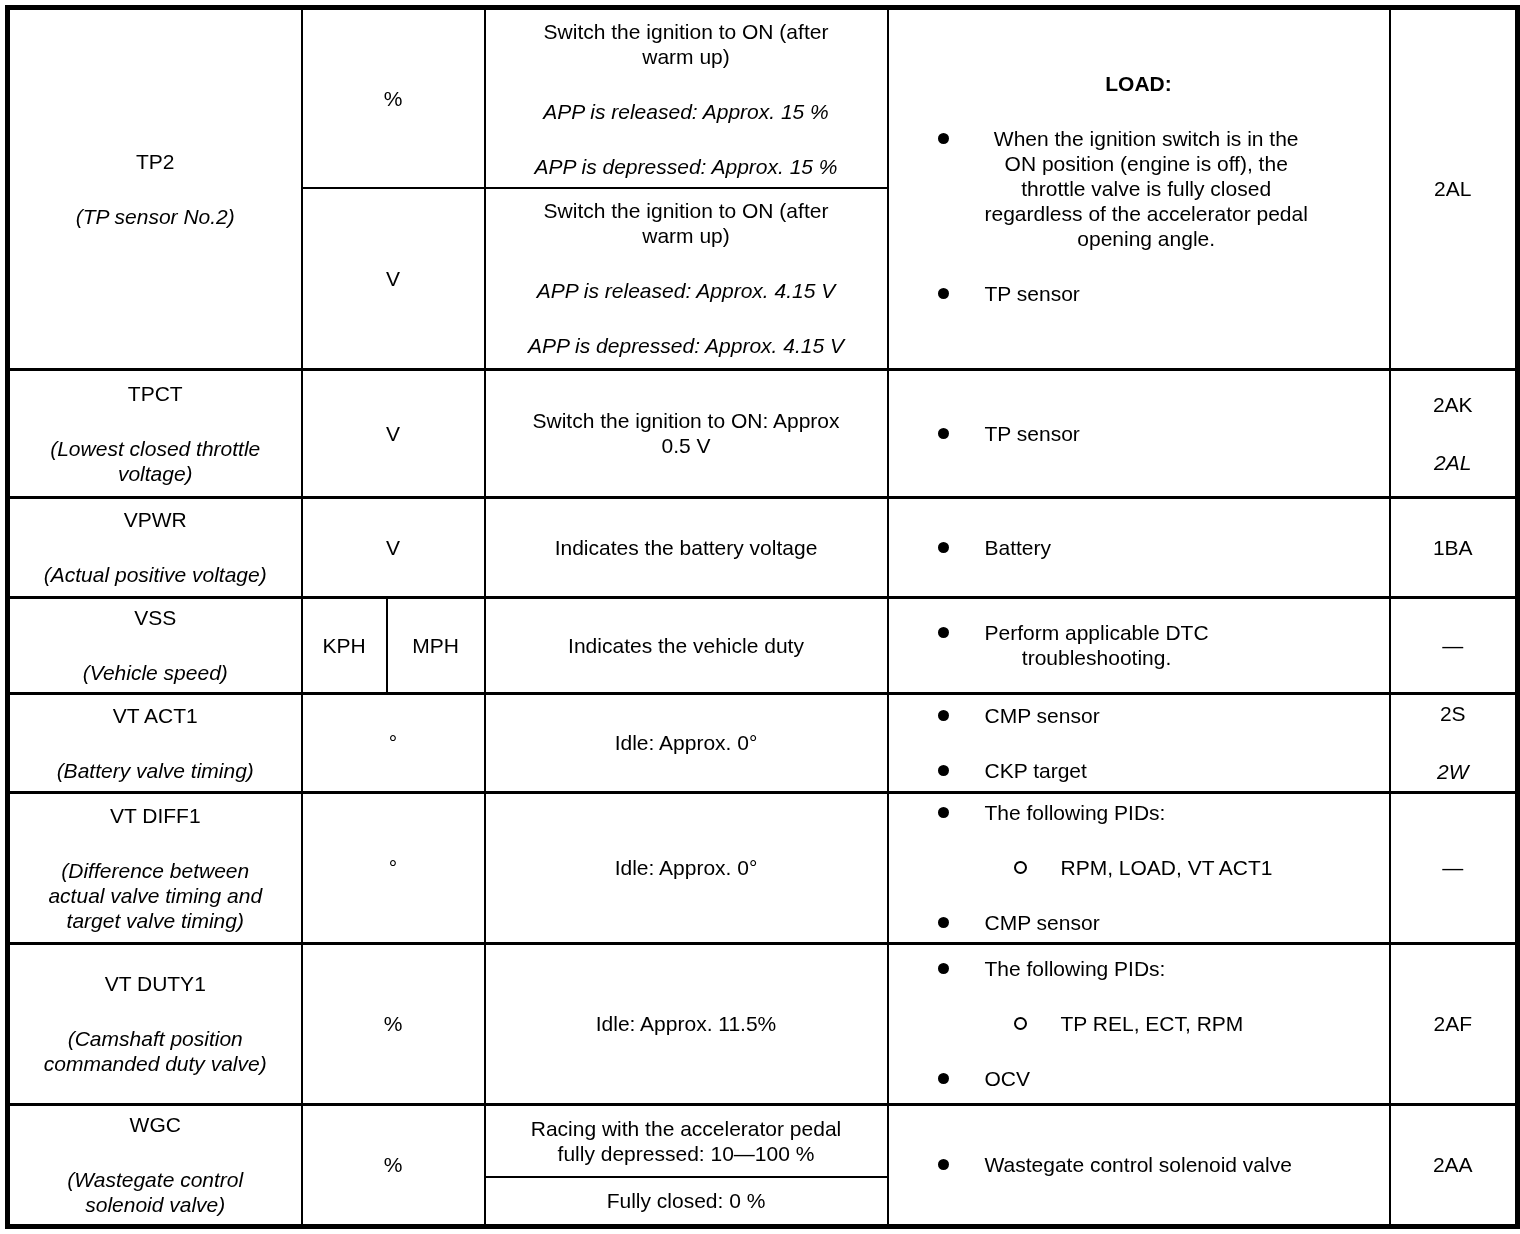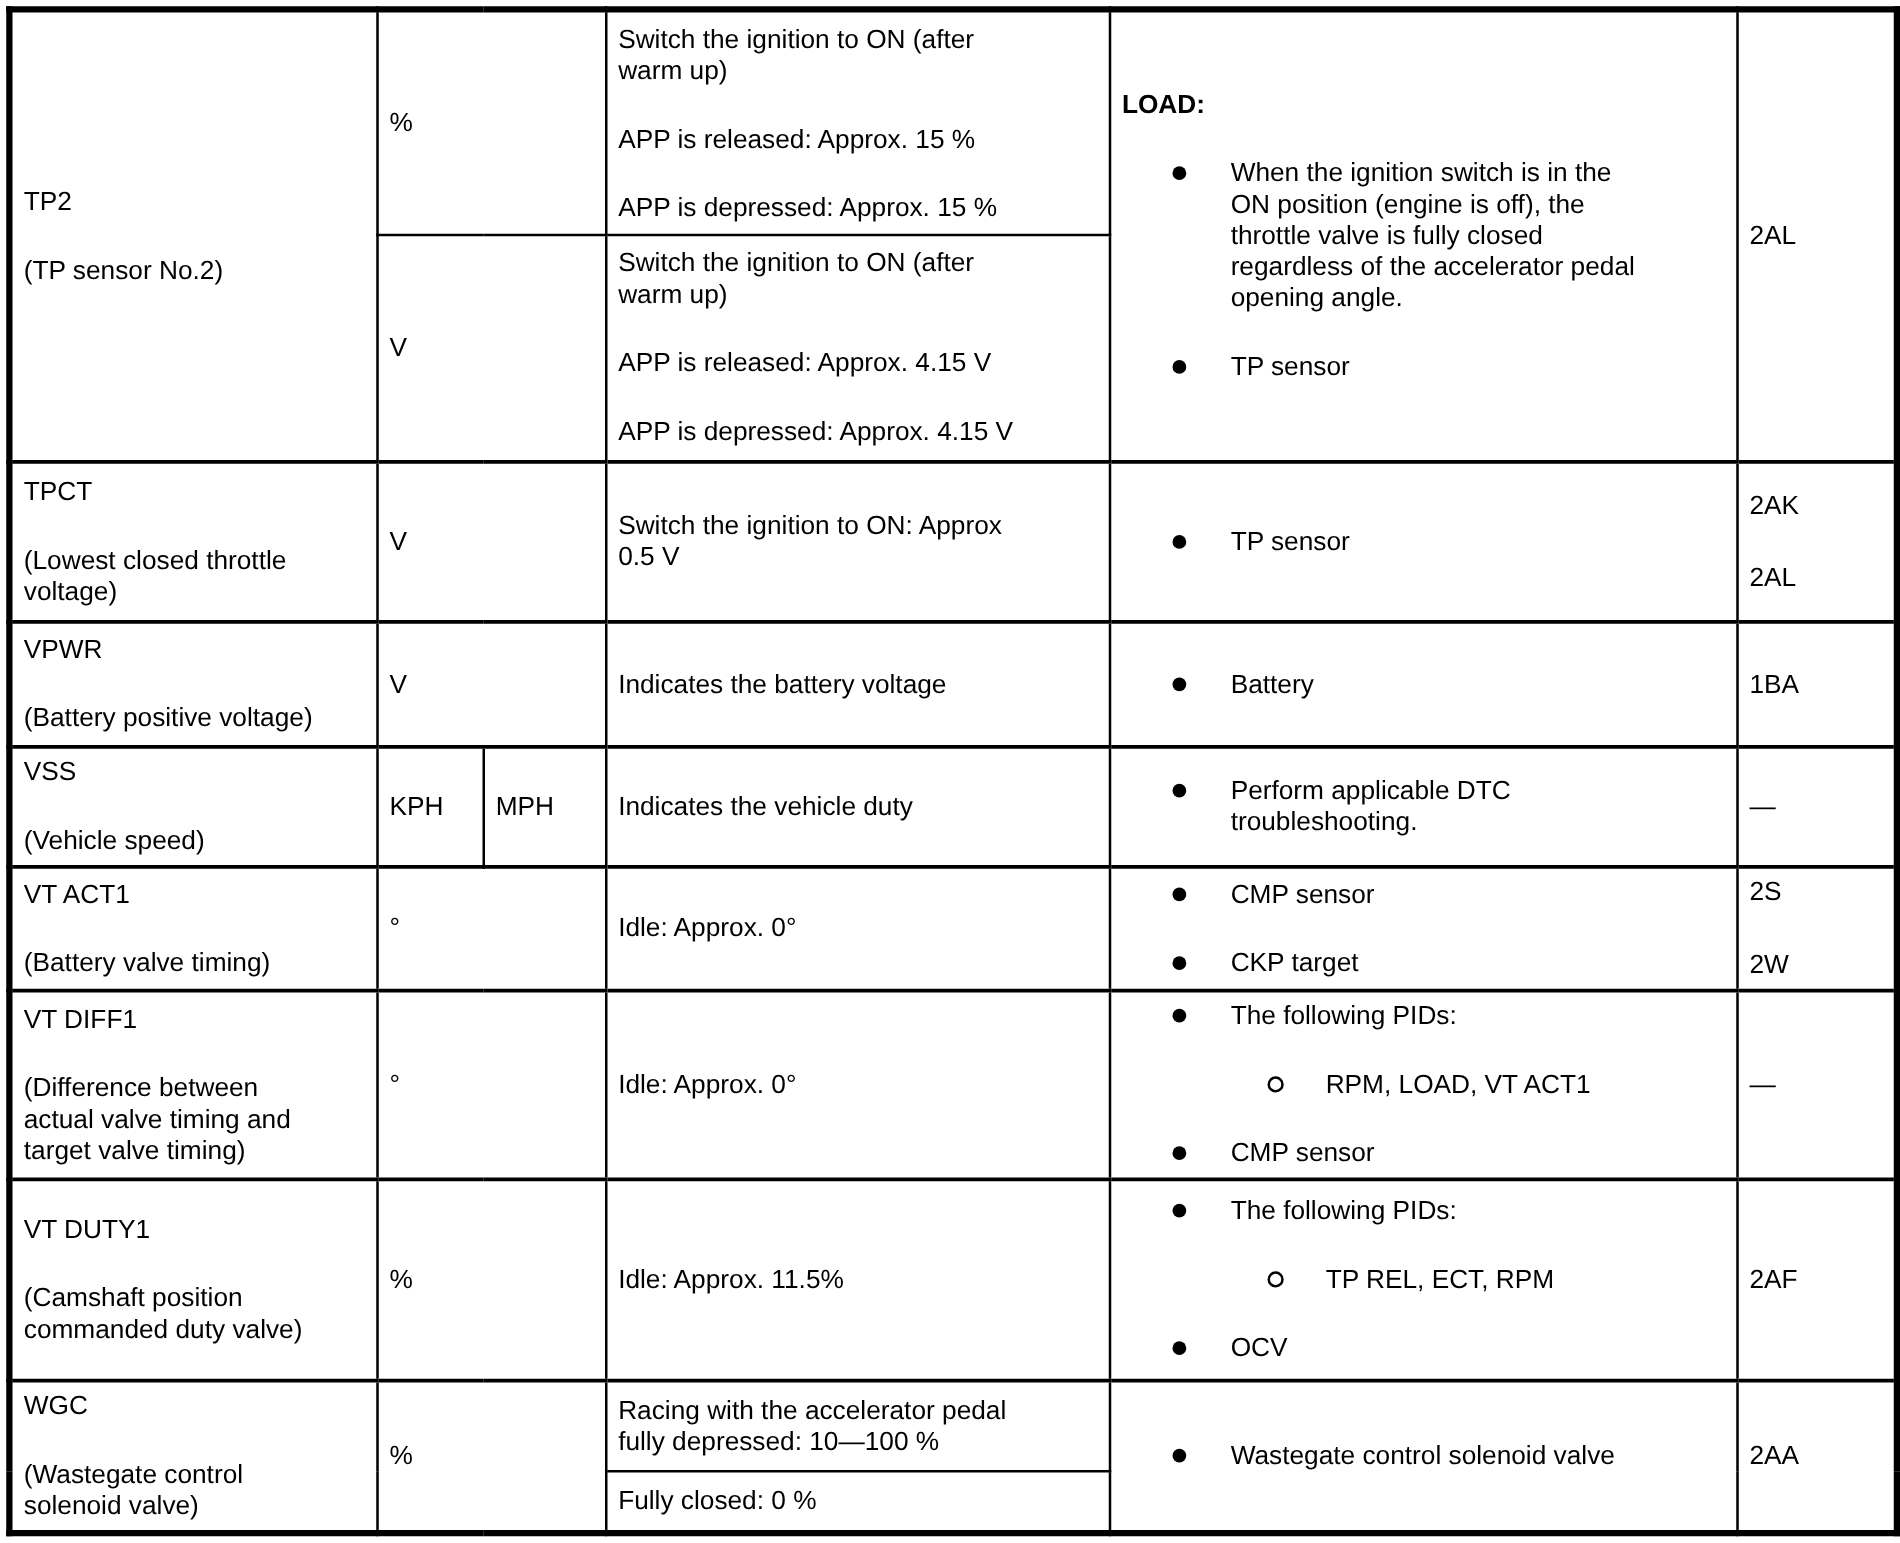--- a/index.html
+++ b/index.html
@@ -27,40 +27,41 @@
     width: 1510px;
     height: 1224px;
     border: 5px solid #000;
   }
   td {
     border: 2px solid #000;
     vertical-align: middle;
     padding: 6px 9px;
     overflow: hidden;
     box-sizing: border-box;
+    text-align: center;
   }
   tr.major > td { border-top: 3px solid #000; }
 
   
   tr.h-r1a { height: 179px; }
   tr.h-r1b { height: 179px; }
   tr.h-r2  { height: 127px; }
   tr.h-r3  { height: 99px;  }
   tr.h-r4  { height: 91px;  }
   tr.h-r5  { height: 98px;  }
   tr.h-r6  { height: 150px; }
   tr.h-r7  { height: 159px; }
   tr.h-r8a { height: 71px;  }
   tr.h-r8b { height: 49px;  }
 
   p {
     margin: 0;
     white-space: pre-line;
   }
-  p + p { margin-top: 30px; }
+  p + p { margin-top: 30px; font-style: italic; }
 
   .note-label {
     font-weight: bold;
     white-space: pre-line;
   }
 
   .bullet-list { margin-top: 30px; }
   .bullet {
     display: flex;
     align-items: flex-start;
@@ -172,21 +173,21 @@
     </td>
     <td class="code-cell">
       <p>2AK</p>
       <p>2AL</p>
     </td>
   </tr>
 
   <tr class="major h-r3">
     <td>
       <p>VPWR</p>
-      <p>(Battery positive voltage)</p>
+      <p>(Actual positive voltage)</p>
     </td>
     <td colspan="2">
       <p>V</p>
     </td>
     <td>
       <p>Indicates the battery voltage</p>
     </td>
     <td>
       <div class="bullet">
         <span class="dot"></span>

